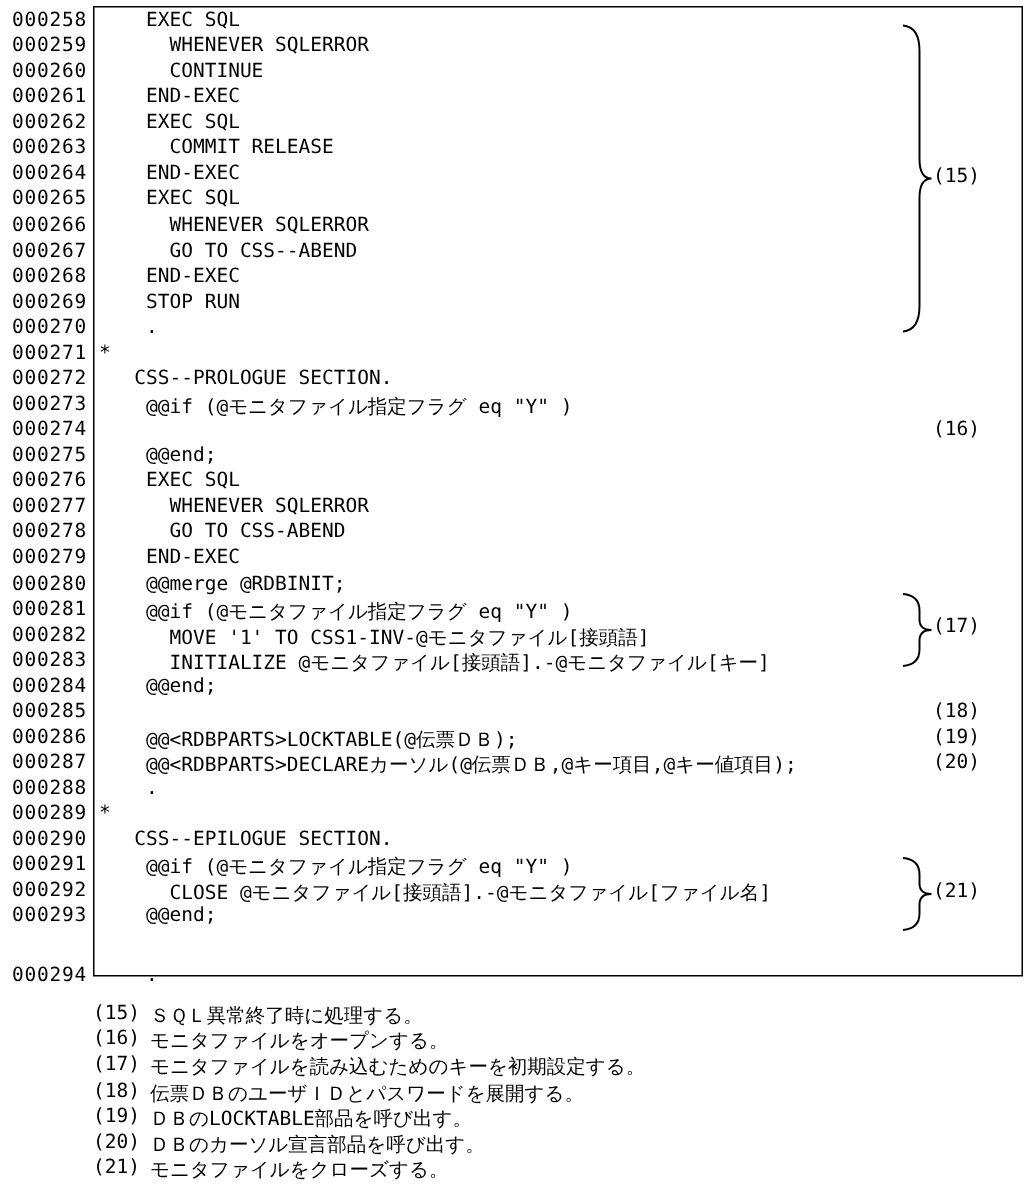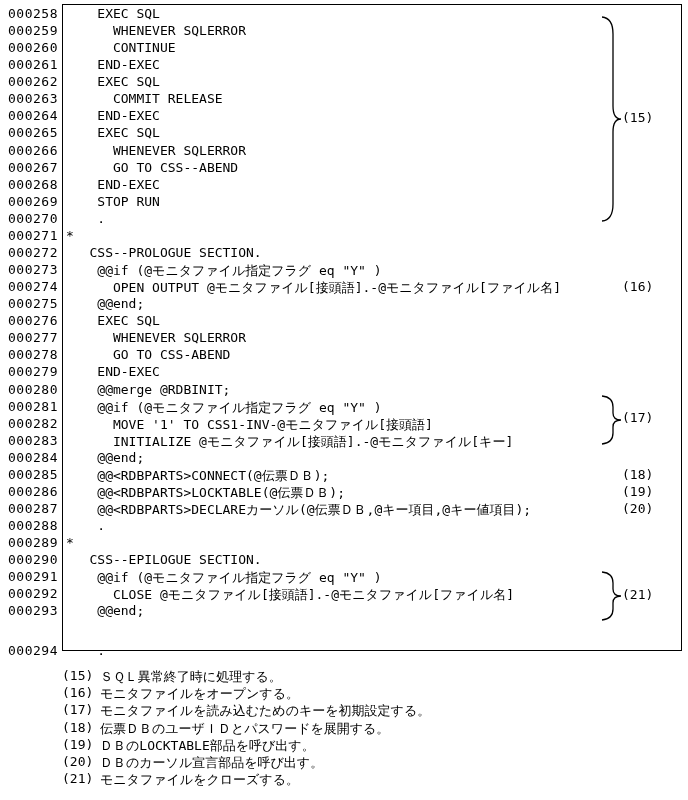--- a/index.html
+++ b/index.html
@@ -74,32 +74,32 @@
       <div class="row" style="top: 108.42px;"><span class="num">000264</span><span class="code">    END-EXEC</span></div>
       <div class="row" style="top: 125.49px;"><span class="num">000265</span><span class="code">    EXEC SQL</span></div>
       <div class="row" style="top: 142.56px;"><span class="num">000266</span><span class="code">      WHENEVER SQLERROR</span></div>
       <div class="row" style="top: 159.63px;"><span class="num">000267</span><span class="code">      GO TO CSS--ABEND</span></div>
       <div class="row" style="top: 176.7px;"><span class="num">000268</span><span class="code">    END-EXEC</span></div>
       <div class="row" style="top: 193.77px;"><span class="num">000269</span><span class="code">    STOP RUN</span></div>
       <div class="row" style="top: 210.84px;"><span class="num">000270</span><span class="code">    .</span></div>
       <div class="row" style="top: 227.91px;"><span class="num">000271</span><span class="code">*</span></div>
       <div class="row" style="top: 244.98px;"><span class="num">000272</span><span class="code">   CSS--PROLOGUE SECTION.</span></div>
       <div class="row" style="top: 262.05px;"><span class="num">000273</span><span class="code">    @@if (@モニタファイル指定フラグ eq "Y" )</span></div>
-      <div class="row" style="top: 279.12px;"><span class="num">000274</span><span class="code">      OPEN OUTPUT @モニタファイル[接頭語].-@モニタファイル[ファイル名]</span><span class="ann">(16)</span></div>
+      <div class="row" style="top: 279.12px;"><span class="num">000274</span><span class="ann">(16)</span></div>
       <div class="row" style="top: 296.19px;"><span class="num">000275</span><span class="code">    @@end;</span></div>
       <div class="row" style="top: 313.26px; padding-left: 40px;"><span class="num">000276</span><span class="code">    EXEC SQL</span></div>
       <div class="row" style="top: 330.33px;"><span class="num">000277</span><span class="code">      WHENEVER SQLERROR</span></div>
       <div class="row" style="top: 347.4px; padding-left: 28px;"><span class="num">000278</span><span class="code">      GO TO CSS-ABEND</span></div>
       <div class="row" style="top: 364.47px;"><span class="num">000279</span><span class="code">    END-EXEC</span></div>
       <div class="row" style="top: 381.54px; text-align: center;"><span class="num">000280</span><span class="code">    @@merge @RDBINIT;</span></div>
       <div class="row" style="top: 398.61px;"><span class="num">000281</span><span class="code">    @@if (@モニタファイル指定フラグ eq "Y" )</span></div>
       <div class="row" style="top: 415.68px; padding-left: 22px;"><span class="num">000282</span><span class="code">      MOVE '1' TO CSS1-INV-@モニタファイル[接頭語]</span></div>
       <div class="row" style="top: 432.75px;"><span class="num">000283</span><span class="code">      INITIALIZE @モニタファイル[接頭語].-@モニタファイル[キー]</span></div>
       <div class="row" style="top: 449.82px;"><span class="num">000284</span><span class="code">    @@end;</span></div>
-      <div class="row" style="top: 466.89px;"><span class="num">000285</span><span class="code">    @@&lt;RDBPARTS&gt;CONNECT(@伝票ＤＢ);</span><span class="ann">(18)</span></div>
+      <div class="row" style="top: 466.89px;"><span class="num">000285</span><span class="ann">(18)</span></div>
       <div class="row" style="top: 483.96px;"><span class="num">000286</span><span class="code">    @@&lt;RDBPARTS&gt;LOCKTABLE(@伝票ＤＢ);</span><span class="ann">(19)</span></div>
       <div class="row" style="top: 501.03px;"><span class="num">000287</span><span class="code">    @@&lt;RDBPARTS&gt;DECLAREカーソル(@伝票ＤＢ,@キー項目,@キー値項目);</span><span class="ann">(20)</span></div>
       <div class="row" style="top: 518.1px;"><span class="num">000288</span><span class="code">    .</span></div>
       <div class="row" style="top: 535.17px;"><span class="num">000289</span><span class="code">*</span></div>
       <div class="row" style="top: 552.24px;"><span class="num">000290</span><span class="code">   CSS--EPILOGUE SECTION.</span></div>
       <div class="row" style="top: 569.31px; text-align: right;"><span class="num">000291</span><span class="code">    @@if (@モニタファイル指定フラグ eq "Y" )</span></div>
       <div class="row" style="top: 586.38px;"><span class="num">000292</span><span class="code">      CLOSE @モニタファイル[接頭語].-@モニタファイル[ファイル名]</span></div>
       <div class="row" style="top: 603.45px;"><span class="num">000293</span><span class="code">    @@end;</span></div>
       <div class="row" style="top: 643px;"><span class="num">000294</span><span class="code">    .</span></div>
     </div>

